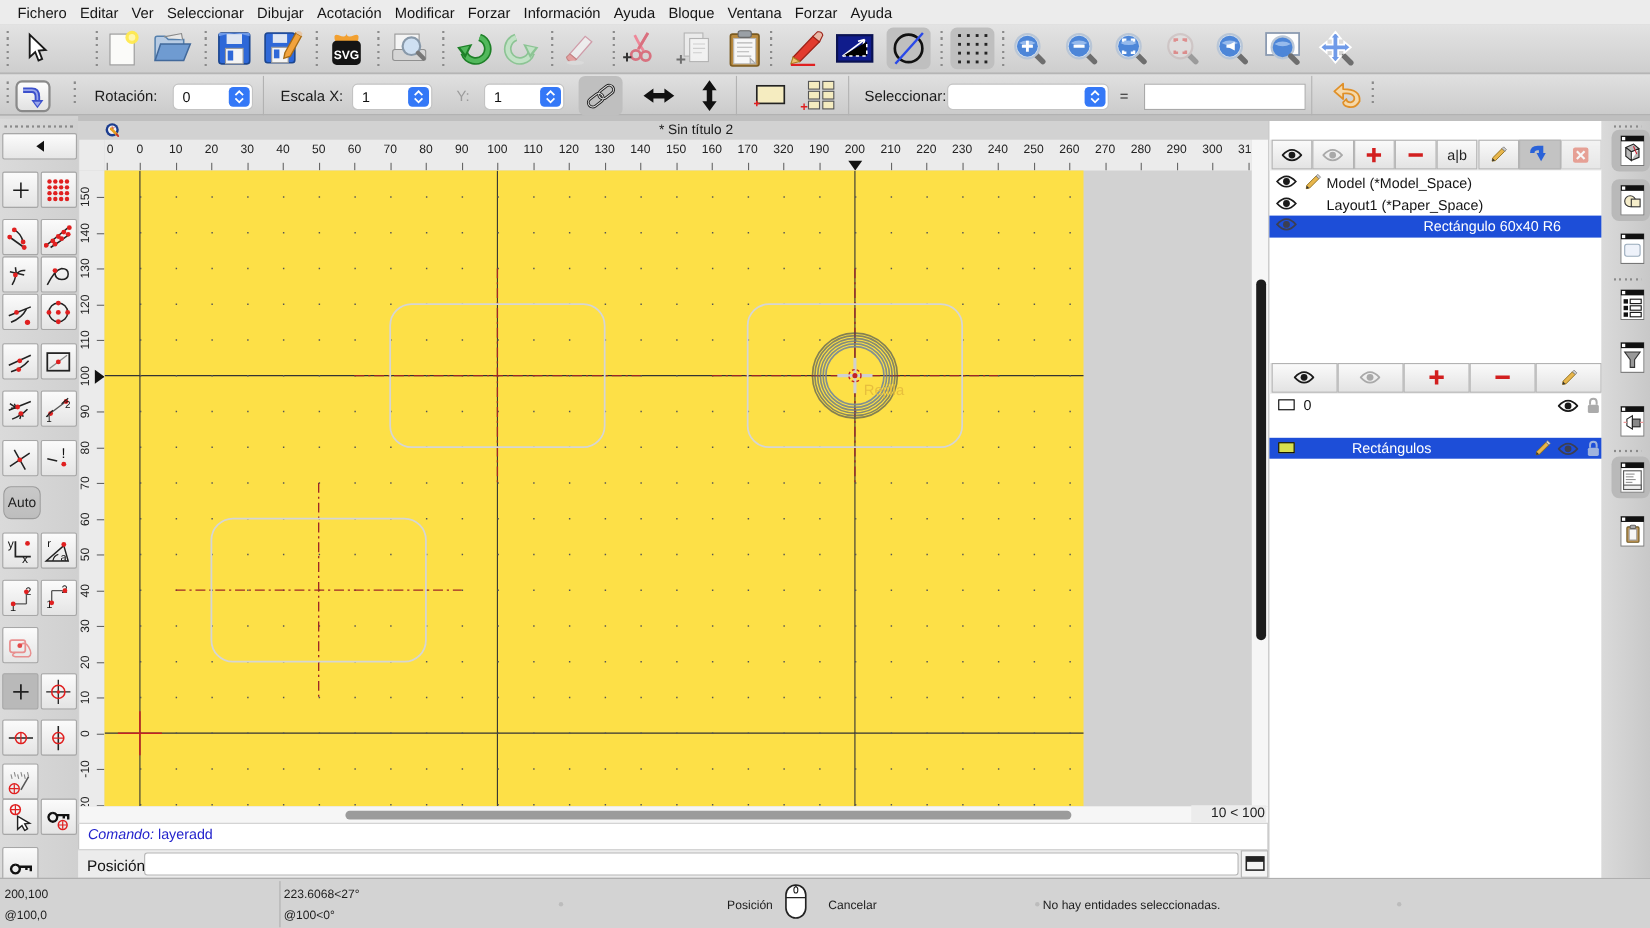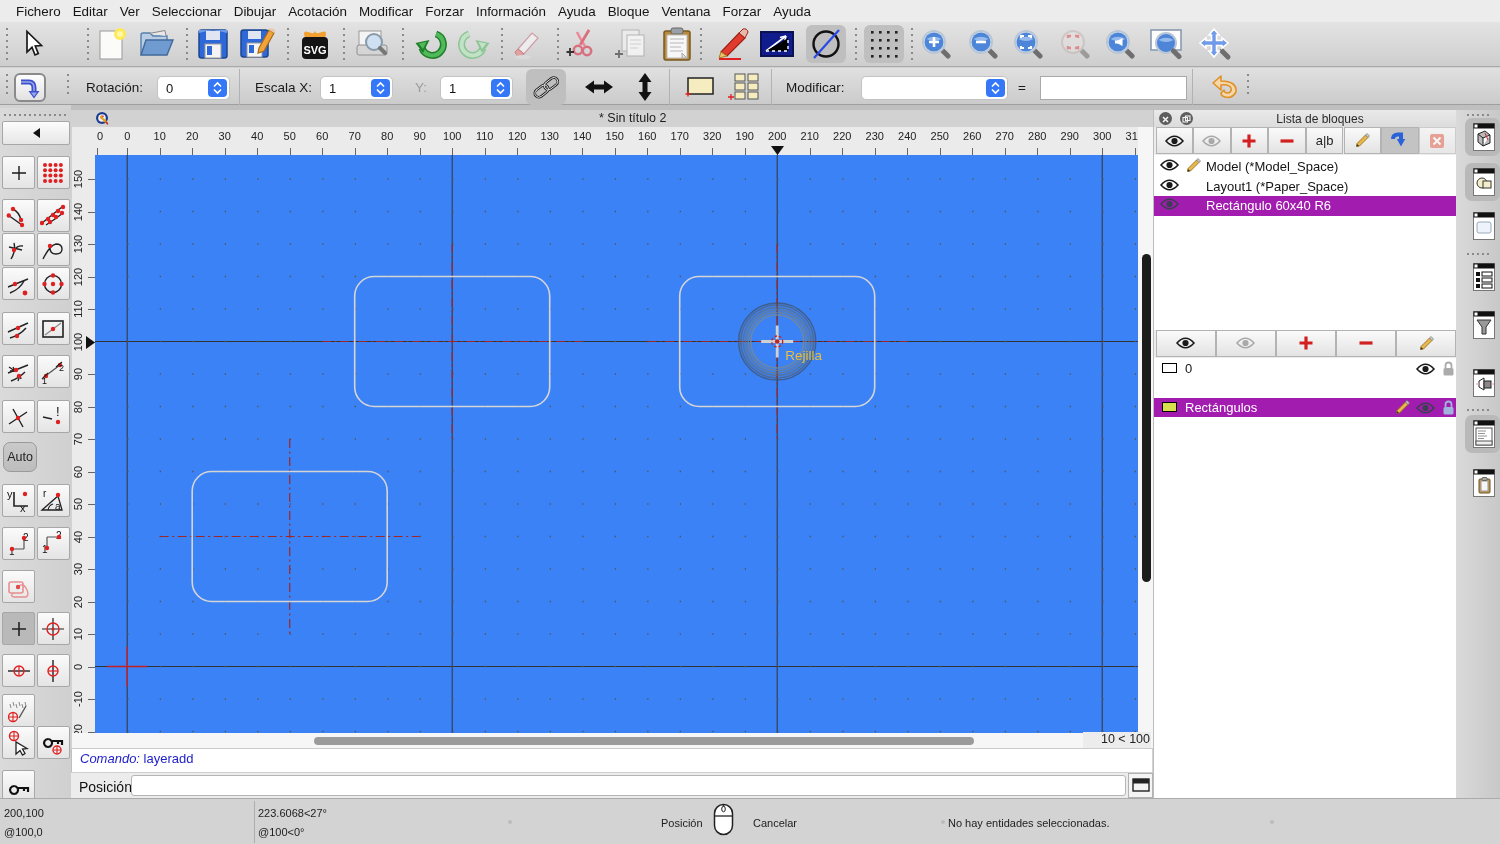--- a/index.html
+++ b/index.html
@@ -38,21 +38,21 @@
   #doctitle { left:71px; top:110px; width:1082px; height:16.5px; background:#d2d2d2; }
   #doctitle .t { position:absolute; left:528px; top:1px; font-size:12.5px; color:#1c1c1c; }
   #hruler { left:95px; top:126.5px; width:1043px; height:28.5px; background:#ebebeb; overflow:hidden; }
   #vruler { left:72px; top:155px; width:23px; height:578px; background:#ebebeb; overflow:hidden; }
   #corner { left:72px; top:126.5px; width:23px; height:28.5px; background:#ebebeb; }
   .hnum { position:absolute; top:3px; font-size:11px; color:#222; transform:translateX(-50%); }
   .htick { position:absolute; bottom:0; width:1px; height:7px; background:#666; }
   .vnum { position:absolute; left:-7px; font-size:11px; color:#222;
      transform:translateY(-50%) rotate(-90deg); transform-origin:center; width:26px; text-align:center; }
   .vtick { position:absolute; right:0; height:1px; width:7px; background:#666; }
-  #canvas { left:95px; top:155px; width:1043px; height:578px; background:#3b82f6; overflow:hidden; }
+  #canvas { left:95px; top:155px; width:890px; height:578px; background:#fde047; overflow:hidden; }
   #hscrollrow { left:72px; top:733px; width:1081px; height:16px; background:#f6f6f6; border-bottom:1px solid #cccccc; }
   #hthumb { position:absolute; left:242px; top:4px; width:660px; height:8px; background:#9b9b9b; border-radius:4px; }
   #zoomtext { position:absolute; left:1011px; top:-1px; width:68px; height:16px; background:#ececec; font-size:12.5px; color:#222; text-align:right; padding-right:1px; }
   #cmdrow { left:71px; top:749px; width:1081px; height:23px; background:#fff; border-left:1px solid #c0c0c0; }
   #cmdrow .c { position:absolute; left:8px; top:2px; font-size:13px; color:#2222cc; }
   #posrow { left:71px; top:772px; width:1081px; height:26px; background:#ececec; border-top:1px solid #cfcfcf; }
   #posrow .p { position:absolute; left:8px; top:6px; font-size:14px; color:#111; }
   #posin { position:absolute; left:60px; top:2px; width:995px; height:21px; background:#fff;
       border:1px solid #b5b5b5; border-radius:3px; }
   #posbtn { position:absolute; left:1057px; top:0px; width:25px; height:25px; background:#f4f4f4;
@@ -64,21 +64,21 @@
   #rightpanel { left:1153px; top:108px; width:303px; height:690px; background:#fff; border-left:1px solid #bdbdbd; }
   .ptitle { position:absolute; left:0; width:302px; height:17.5px;
      background:linear-gradient(#e9e9e9,#dcdcdc); border-bottom:1px solid #c0c0c0; }
   .ptitle .t { position:absolute; width:100%; text-align:center; text-indent:30px; top:2px; font-size:12px; color:#2a2a2a; }
   .pcirc { position:absolute; top:2px; width:13px; height:13px; border-radius:50%; background:#5d5d5d; }
   .pbar { position:absolute; left:0; width:302px; height:28px; background:#ececec; }
   .pbbtn { position:absolute; top:0; height:27px; background:linear-gradient(#fafafa,#e3e3e3);
      border:1px solid #b3b3b3; display:flex; align-items:center; justify-content:center; }
   .prow { position:absolute; left:0; width:302px; height:19.6px; font-size:13px; color:#141414;
      display:flex; align-items:center; }
-  .prow.sel { background:#a21caf; color:#fff; }
+  .prow.sel { background:#1d4ed8; color:#fff;gap:44px; }
   
   #rightstrip { left:1456px; top:108px; width:44px; height:690px; background:linear-gradient(90deg,#dadada,#c8c8c8); }
   .sicon { position:absolute; left:17px; width:22px; height:28px; }
   .sbg { position:absolute; left:9px; width:35px; height:38px; background:#b9b9b9; border-radius:7px; }
   .sdots { position:absolute; left:11px; width:25px; height:2px;
      background-image:repeating-linear-gradient(90deg,#8a8a8a 0 2px, transparent 2px 5px); }
 </style>
 </head>
 <body>
 
@@ -394,21 +394,21 @@
           <rect x="21" y="2" width="10" height="7"></rect>
           <rect x="8" y="11" width="10" height="7"></rect>
           <rect x="21" y="11" width="10" height="7"></rect>
           <rect x="8" y="20" width="10" height="7"></rect>
           <rect x="21" y="20" width="10" height="7"></rect>
         </g>
         <path d="M1 25 H7 M4 22 V28" stroke="#e02020" stroke-width="1.3"></path>
       </svg>
     </div>
     <div class="tb2div" style="left:771px"></div>
-    <span class="lbl" style="left:786px;top:12px;color:#1a1a1a">Modificar:</span>
+    <span class="lbl" style="left:786px;top:12px;color:#1a1a1a">Seleccionar:</span>
     <div class="combo" style="left:861px;top:8px;width:147px">
       <span class="val"></span>
       <div class="stepper">
         <svg width="19" height="18">
           <path d="M6 7.5 L9.5 4 L13 7.5 M6 10.5 L9.5 14 L13 10.5" stroke="#fff" stroke-width="1.6" fill="none"></path>
         </svg>
       </div>
     </div>
     <span class="lbl" style="left:1018px;top:12px;color:#1a1a1a">=</span>
     <div class="textin" style="left:1040px;top:8px;width:147px"></div>
@@ -860,30 +860,20 @@
       <path d="M10.5 1.5 V8" stroke="#222" stroke-width="1.3"></path>
       <ellipse cx="10.5" cy="6" rx="1.8" ry="2.8" fill="#fff" stroke="#222" stroke-width="1"></ellipse>
     </svg>
   <span class="abs" style="left:753px; top:18px;">Cancelar</span>
   <div class="abs" style="left:941px; top:21px; width:4px; height:4px; border-radius:50%; background:#bcbcbc"></div>
   <span class="abs" style="left:948px; top:18px;">No hay entidades seleccionadas.</span>
   <div class="abs" style="left:1270px; top:21px; width:4px; height:4px; border-radius:50%; background:#bcbcbc"></div>
 </div>
 
 <div id="rightpanel" class="abs">
-    <div class="ptitle" style="top:2px">
-      <span class="t">Lista de bloques</span>
-      <div class="pcirc" style="left:5px"><svg width="13" height="13">
-          <path d="M4 4 L9 9 M9 4 L4 9" stroke="#f2f2f2" stroke-width="1.6"></path>
-        </svg></div>
-      <div class="pcirc" style="left:26px"><svg width="13" height="13">
-          <rect x="3" y="4.5" width="4.5" height="4.5" fill="none" stroke="#f2f2f2" stroke-width="1.1"></rect>
-          <rect x="5.5" y="3" width="4.5" height="4.5" fill="none" stroke="#f2f2f2" stroke-width="1.1"></rect>
-        </svg></div>
-    </div>
     <div class="pbar" style="top:19px">
       <div class="pbbtn" style="left:1.5px;width:37.6px;">
         <svg width="19" height="12" viewBox="0 0 19 12">
           <path d="M1 6 Q9.5 -3.5 18 6 Q9.5 15.5 1 6 Z" fill="none" stroke="#1a1a1a" stroke-width="1.6"></path>
           <circle cx="9.5" cy="6" r="3.1" fill="#1a1a1a"></circle>
         </svg>
       </div>
       <div class="pbbtn" style="left:39.1px;width:37.6px;">
         <svg width="19" height="12" viewBox="0 0 19 12">
           <path d="M1 6 Q9.5 -3.5 18 6 Q9.5 15.5 1 6 Z" fill="none" stroke="#a9a9a9" stroke-width="1.6"></path>

